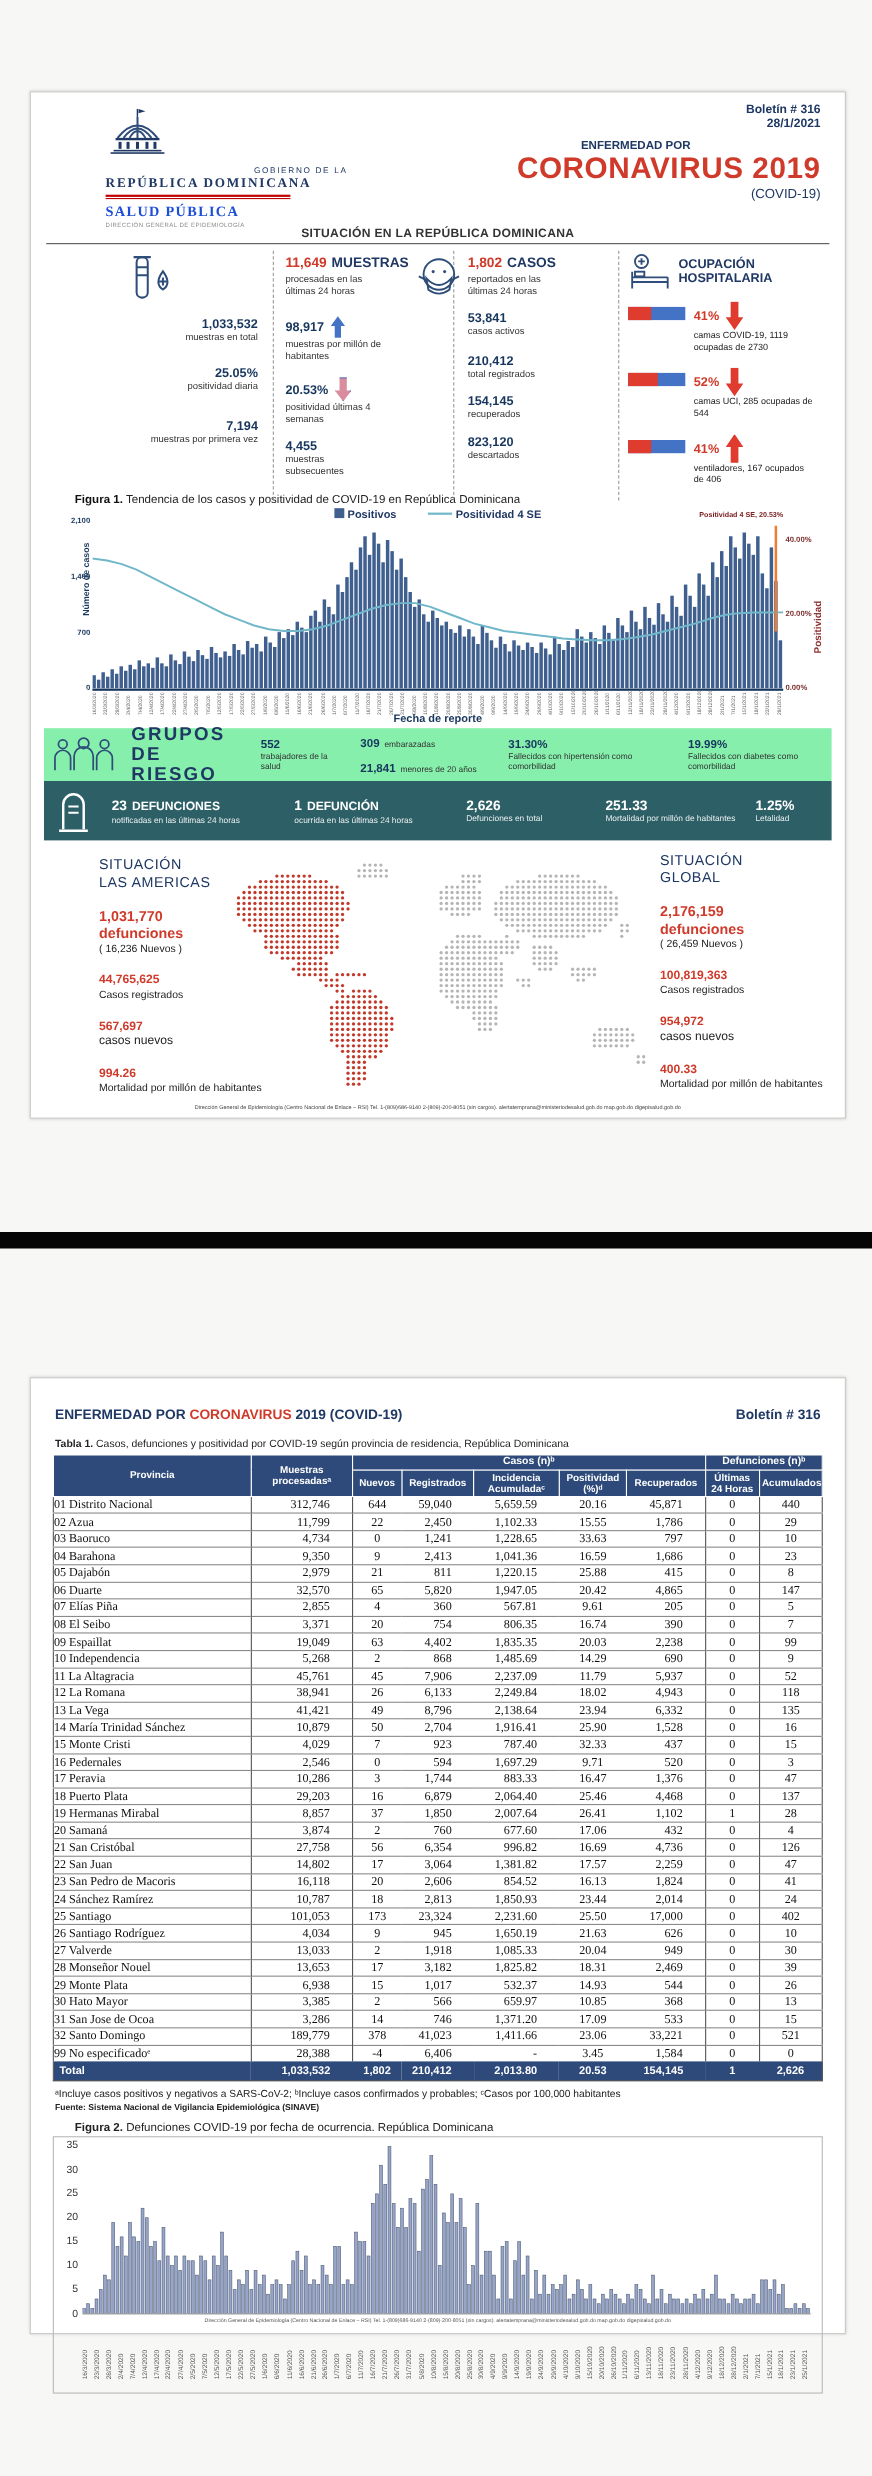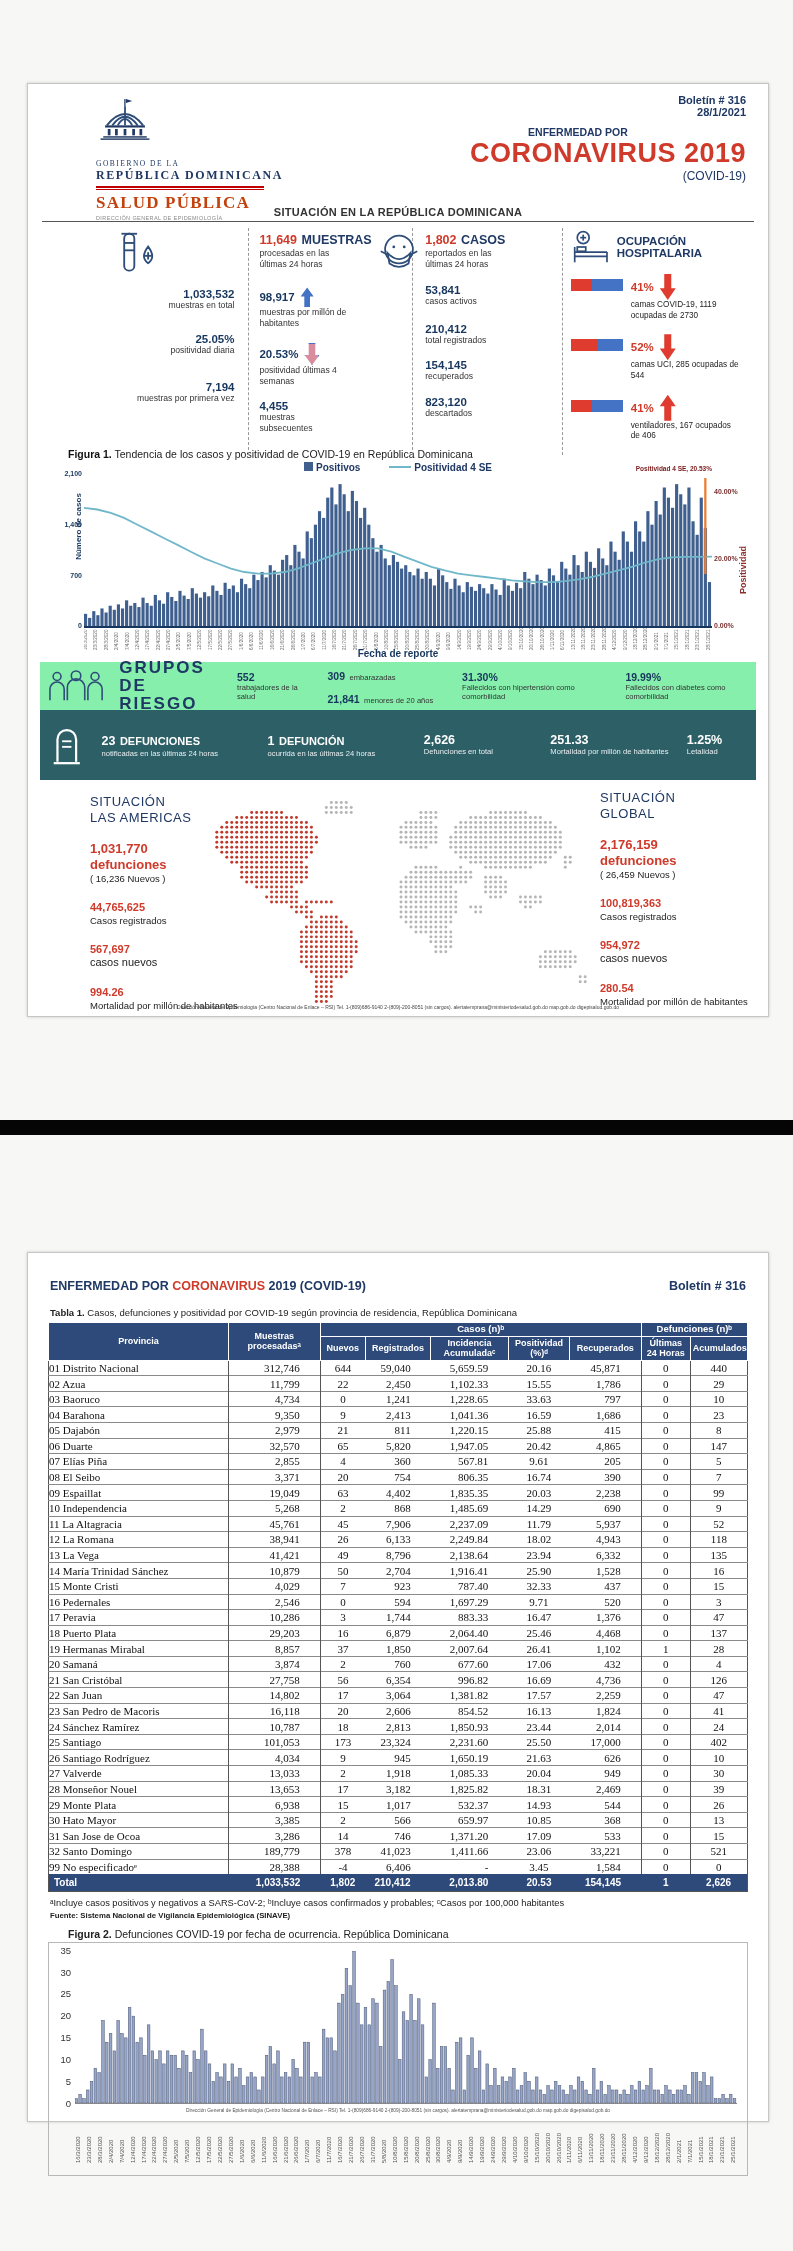--- a/index.html
+++ b/index.html
@@ -7,24 +7,24 @@
        font-family:"Liberation Sans",sans-serif;color:#1f3864;}
   .page{position:absolute;left:27px;width:740px;background:#fff;
         border:1px solid #c6c6c4;box-shadow:0 0 3px rgba(0,0,0,.18);}
   #page1{top:83px;height:932px;}
   #page2{top:1252px;height:868px;}
   #divider{position:absolute;left:0;top:1120px;width:793px;height:15px;background:#050505;}
 
   
   .p1-head{position:relative;height:122px;}
   .logo{position:absolute;left:68px;top:14px;width:220px;}
-  .logo .gov1{font-family:Liberation Serif, serif;font-size:7.5px;letter-spacing:1.5px;color:#1f3864;margin-top:15px;}
+  .logo .gov1{font-family:Liberation Sans, sans-serif;font-size:7.5px;letter-spacing:1.5px;color:#1f3864;margin-top:5px;text-align:right;}
   .logo .gov2{font-family:"Liberation Serif",serif;font-size:12px;letter-spacing:1.6px;color:#1f3864;font-weight:bold;}
   .redsep{width:168px;border-top:2px solid #c00000;border-bottom:1px solid #c00000;height:1px;margin:3px 0 3px 0;}
-  .logo .salud{font-family:"Liberation Serif",serif;font-size:17px;font-weight:bold;letter-spacing:1.2px;color:#c2410c;}
+  .logo .salud{font-family:"Liberation Serif",serif;font-size:13px;font-weight:bold;letter-spacing:1.2px;color:#1d4ed8;}
   .logo .dir{font-size:5.5px;color:#8a8a8a;letter-spacing:.4px;margin-top:2px;}
   .titleblock{position:absolute;right:22px;top:10px;text-align:right;}
   .boletin{font-size:11px;font-weight:bold;color:#1f3864;}
   .fecha{font-size:11px;font-weight:bold;color:#1f3864;}
   .enf{font-size:10.5px;font-weight:bold;color:#1f3864;margin-top:8px;text-align:center;padding-right:60px;}
   .corona{font-size:27px;font-weight:bold;color:#cf3a2a;letter-spacing:.5px;}
   .covid{font-size:12px;color:#1f3864;}
   .sit-title{text-align:center;font-size:11px;font-weight:bold;color:#333;letter-spacing:.3px;}
   .sit-rule{border-top:1.6px solid #555;margin:3px 14px 0 14px;}
 
@@ -70,21 +70,21 @@
   .xlabels{position:absolute;left:44px;right:44px;top:166px;height:22px;display:flex;justify-content:space-between;overflow:hidden;}
   .xlabels span{writing-mode:vertical-rl;transform:rotate(180deg);font-size:4.6px;color:#666;line-height:1;}
   .fig1-xlab{position:absolute;left:0;right:0;top:186px;text-align:center;font-size:10px;font-weight:bold;color:#17365d;}
 
   
   .grupos{display:flex;align-items:center;background:#86efac;margin:4px 12px 0 12px;height:48px;gap:10px;padding:0 6px;}
   .grp-title{font-size:17px;font-weight:bold;color:#1f3864;letter-spacing:2px;line-height:1.05;}
   .grp-item{line-height:1.2;}
   .grp-v{font-weight:bold;font-size:10.5px;color:#17365d;}
   .grp-l{font-size:7.6px;color:#333;}
-  .defband{display:flex;align-items:center;background:#2d5f66;color:#fff;margin:0 12px;height:70px;gap:18px;padding:0 10px;}
+  .defband{display:flex;align-items:center;background:#2d5f66;color:#fff;margin:0 12px;height:54px;gap:18px;padding:0 10px;}
   .def-v{font-weight:bold;font-size:12.5px;}
   .def-u{font-weight:bold;font-size:11px;}
   .def-l{font-size:7.6px;color:#e8eef0;line-height:1.3;}
 
   
   .world{position:relative;height:252px;margin-top:6px;}
   .wblock{position:absolute;width:160px;line-height:1.25;}
   .wt{font-size:13px;color:#1f3864;letter-spacing:.5px;}
   .wred{color:#cf3a2a;font-weight:bold;font-size:13px;}
   .wred-s{color:#cf3a2a;font-weight:bold;font-size:11px;}
@@ -1593,21 +1593,21 @@
       </div>
       <div class="wgap" style="margin-top:16px;">
         <div class="wred-s">100,819,363</div>
         <div class="wsub">Casos registrados</div>
       </div>
       <div class="wgap" style="margin-top:16px;">
         <div class="wred-s">954,972</div>
         <div class="wsub" style="font-size:11px;">casos nuevos</div>
       </div>
       <div class="wgap" style="margin-top:16px;">
-        <div class="wred-s">280.54</div>
+        <div class="wred-s">400.33</div>
         <div class="wsub">Mortalidad por millón de habitantes</div>
       </div>
     </div>
   </div>
   <div class="p1-footer">Dirección General de Epidemiología (Centro Nacional de Enlace – RSI)  Tel. 1-(809)686-9140   2-(809)-200-8051 (sin cargos).   alertatemprana@ministeriodesalud.gob.do     map.gob.do     digepisalud.gob.do</div>
 </div>
 
 <div class="page" id="page2">
   <div class="p2-head">
     <div class="p2-title">

